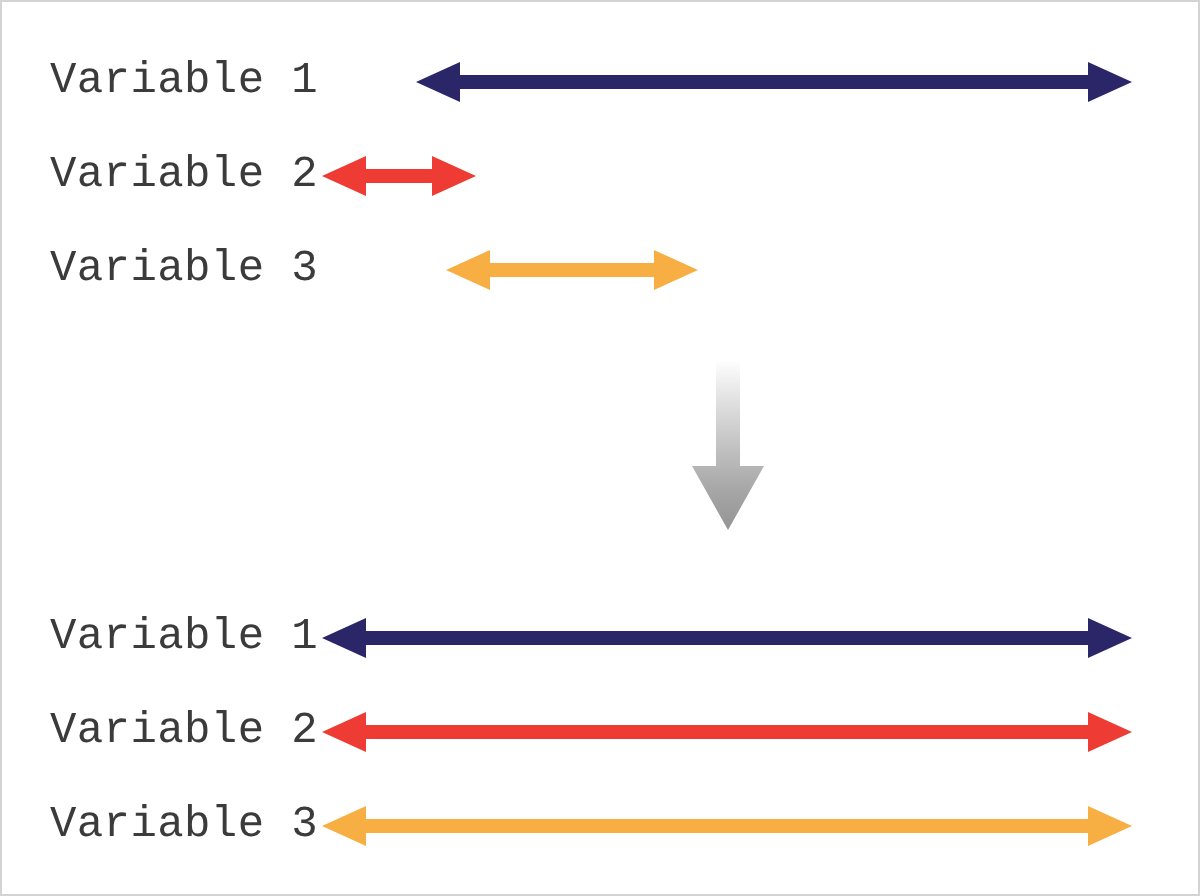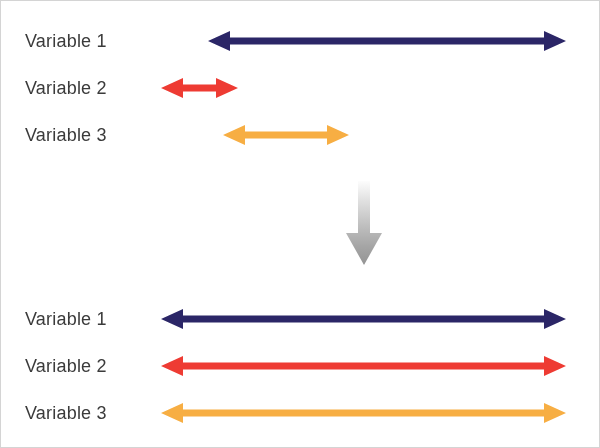--- a/index.html
+++ b/index.html
@@ -33,25 +33,25 @@
     left: 0;
     width: 600px;
     height: 46px;
   }
   .var-label {
     position: absolute;
     left: 24px;
     top: 0;
     height: 46px;
     line-height: 46px;
-    font-size: 18px;
+    font-size: 22px;
     letter-spacing: 0.2px;
     color: #3b3b3b;
     white-space: nowrap;
-    font-family: Liberation Sans, sans-serif;
+    font-family: Liberation Mono, monospace;
   }
   .arrow-wrap {
     position: absolute;
     top: 0;
     height: 46px;
   }
   .arrow-wrap svg { display: block; }
 
   #transition-arrow {
     position: absolute;

